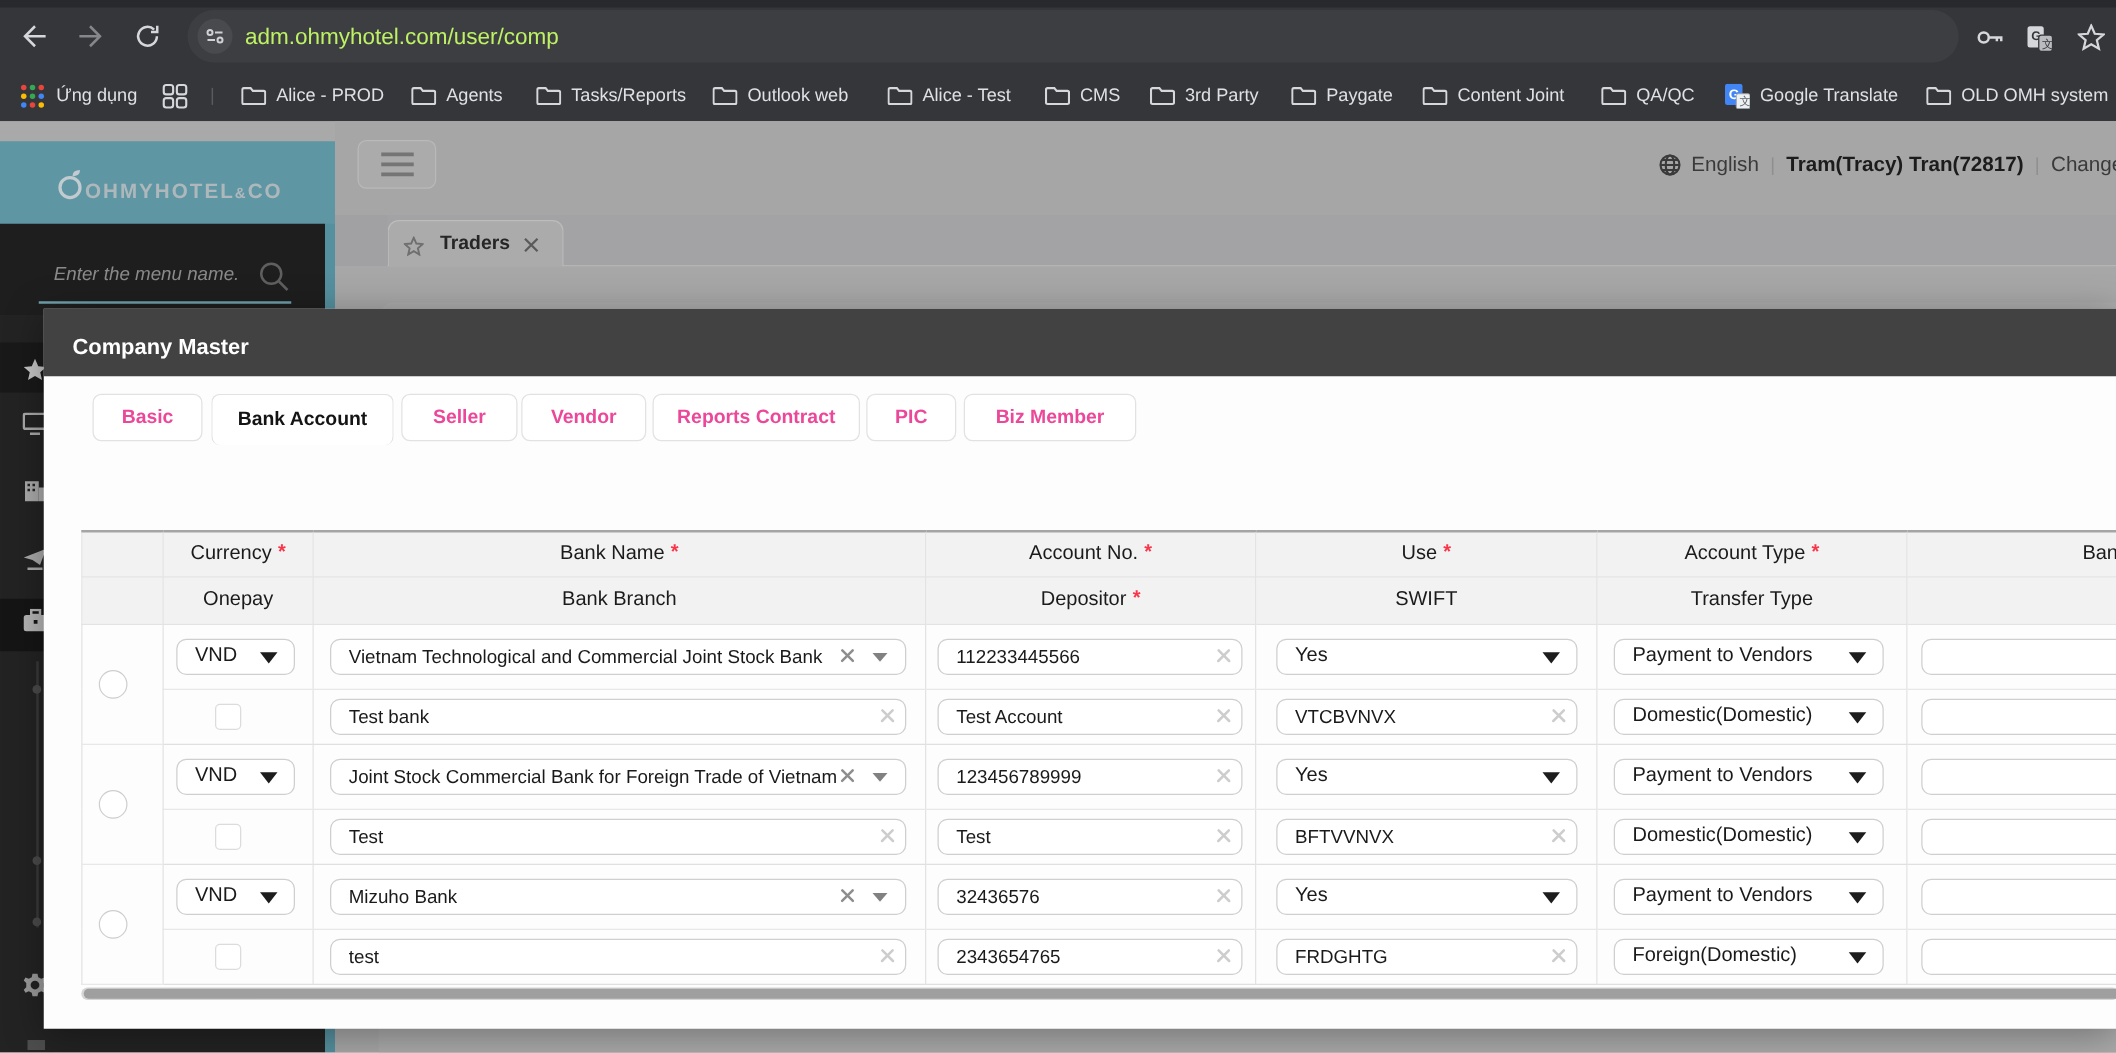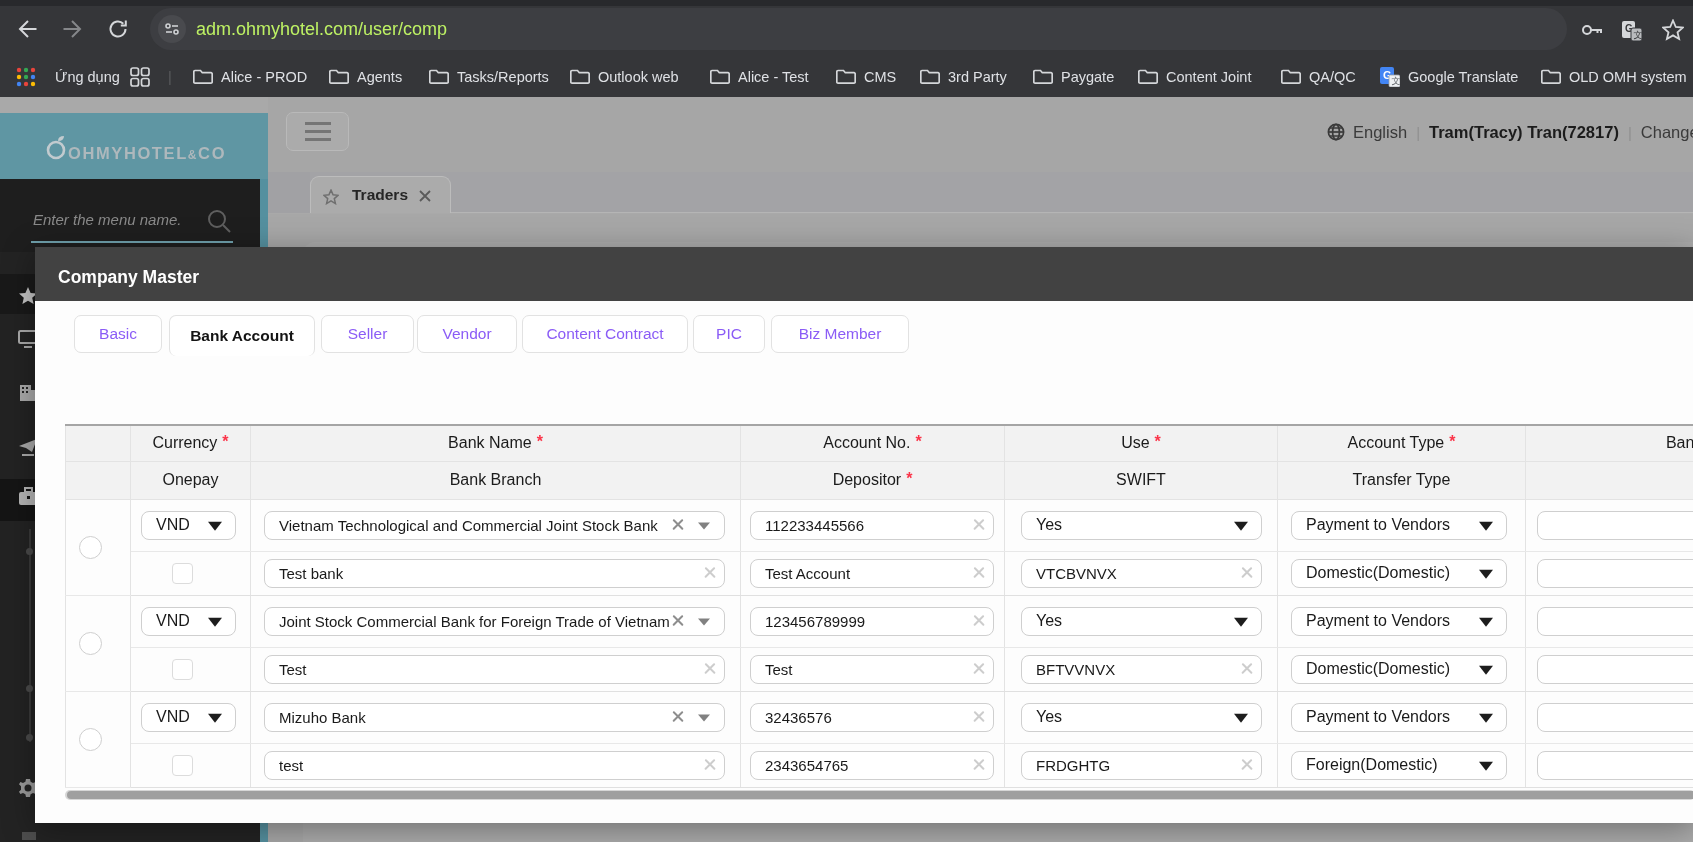--- a/index.html
+++ b/index.html
@@ -22,42 +22,42 @@
   .folder { margin-right:8px; }
 
   
   #page { position:absolute; left:0; top:97px; width:1693px; height:745px; background:#a9a9a9; }
   #sbhead { position:absolute; left:0; top:16px; width:268px; height:66px; background:#5f96a3; }
   #sbdark { position:absolute; left:0; top:66px; width:260px; height:679px; background:#232323; }
   #sbstripe { position:absolute; left:260px; top:66px; width:8px; height:679px; background:#55909f; }
   #sbsearchpanel { position:absolute; left:0; top:66px; width:260px; height:89px; background:#1e1e1e; }
   #logo { position:absolute; left:46px; top:12px; width:200px; height:40px; color:#aeb8bc; }
   #logotxt { position:absolute; left:22px; top:19px; font-size:16.5px; font-weight:bold; letter-spacing:1.6px; }
-  #ph { position:absolute; left:33px; top:114px; font-style:italic; font-size:15px; color:#8a8a8a; }
+  #ph { position:absolute; left:43px; top:114px; font-style:italic; font-size:15px; color:#8a8a8a; }
   #underline { position:absolute; left:31px; top:144px; width:202px; height:2px; background:#6fa0ac; }
   .sbblock { position:absolute; left:0; width:35px; background:#191919; }
   .sbicon { position:absolute; left:18px; color:#b5b5b5; }
 
   
   #mainhd { position:absolute; left:268px; top:0; width:1425px; height:75px; background:#a6a6a6; }
   #burger { position:absolute; left:18px; top:15px; width:63px; height:39px; border:1px solid #b9b9b9; border-radius:7px; background:#ababab; }
   .bbar { position:absolute; left:18px; width:26px; height:3px; background:#757575; }
   #hdright { position:absolute; top:0; height:70px; display:flex; align-items:center; font-size:16.5px; color:#3a3a3a; white-space:nowrap; }
 
   
   #tabband { position:absolute; left:268px; top:75px; width:1425px; height:41px; background:#a3a3a6; border-bottom:1px solid #b5b5b5; }
   #tbleft { position:absolute; left:0; top:0; width:42px; height:41px; background:#a1a1a4; }
   #trtab { position:absolute; left:310px; top:79px; width:141px; height:37px; background:#ababab; border:1px solid #bcbcbc; border-bottom:none; border-radius:9px 9px 0 0; }
   #below { position:absolute; left:268px; top:117px; width:1425px; height:628px; background:#a7a7a7; }
   #panel { position:absolute; left:303px; top:145px; width:1390px; height:600px; background:#ababab; border-radius:12px 0 0 0; }
 
   
   #modal { position:absolute; left:35px; top:247px; width:1660px; height:576px; background:#fdfdfd; box-shadow:0 6px 30px rgba(0,0,0,0.35); }
   #mhead { position:absolute; left:0; top:0; width:100%; height:54px; background:#424242; color:#fff; font-size:17.5px; font-weight:bold; line-height:61px; padding-left:23px; }
-  .mtab { position:absolute; top:68px; height:38px; background:#fff; border:1px solid #e2e2e2; border-radius:7px; text-align:center; font-size:15.5px; color:#8b5cf6; display:flex; align-items:center; justify-content:center; }
+  .mtab { position:absolute; top:68px; height:38px; background:#fff; border:1px solid #e2e2e2; border-radius:7px; text-align:center; font-size:15.5px; color:#ec4899; display:flex; align-items:center; justify-content:center;font-weight:bold; }
   .mtab.act { color:#141414; font-weight:bold; height:41px; border-bottom:none; }
 
   
   #tbl { position:absolute; left:30px; top:177px; width:1820px; border-collapse:collapse; table-layout:fixed; }
   #tbl th, #tbl td { border-right:1px solid #e3e3e3; padding:0; font-size:15px; vertical-align:middle; }
   #tbl th { font-size:16px; }
   #tbl .c0 { border-left:1px solid #e3e3e3; }
   #tbl tr.h1 th { border-top:2px solid #a5a5a5; height:36px; background:#f2f2f2; border-bottom:1px solid #e3e3e3; font-weight:normal; color:#1b1b1b; }
   #tbl tr.h2 th { height:38px; background:#f2f2f2; border-bottom:1px solid #e3e3e3; font-weight:normal; color:#1b1b1b; }
   #tbl tr.s1 td { height:52px; border-bottom:1px solid #e8e8e8; }
@@ -126,21 +126,21 @@
           <circle cx="4" cy="4" r="2.2" fill="#e8453c"></circle>
           <circle cx="11" cy="4" r="2.2" fill="#34a853"></circle>
           <circle cx="18" cy="4" r="2.2" fill="#e8453c"></circle>
           <circle cx="4" cy="11" r="2.2" fill="#fbbc05"></circle>
           <circle cx="11" cy="11" r="2.2" fill="#34a853"></circle>
           <circle cx="18" cy="11" r="2.2" fill="#4285f4"></circle>
           <circle cx="4" cy="18" r="2.2" fill="#4285f4"></circle>
           <circle cx="11" cy="18" r="2.2" fill="#e8453c"></circle>
           <circle cx="18" cy="18" r="2.2" fill="#fbbc05"></circle>
         </svg>
-        <span style="margin-left:18px">Ứng dụng</span>
+        <span style="margin-left:8px">Ứng dụng</span>
       </div>
       <div class="bk" style="left:129px">
         <svg width="22" height="22" viewBox="0 0 22 22">
           <rect x="2" y="2" width="7.5" height="7.5" rx="2" stroke="#d5d7da" stroke-width="1.7" fill="none"></rect>
           <rect x="12.5" y="2" width="7.5" height="7.5" rx="2" stroke="#d5d7da" stroke-width="1.7" fill="none"></rect>
           <rect x="2" y="12.5" width="7.5" height="7.5" rx="2" stroke="#d5d7da" stroke-width="1.7" fill="none"></rect>
           <rect x="12.5" y="12.5" width="7.5" height="7.5" rx="2" stroke="#d5d7da" stroke-width="1.7" fill="none"></rect>
         </svg>
       </div>
       <div class="bk" style="left:168px; color:#5a5b5e;">|</div>
@@ -315,21 +315,21 @@
   <div id="below"></div>
   <div id="panel"></div>
 </div>
 
 <div id="modal">
   <div id="mhead">Company Master</div>
   <div class="mtab" style="left:39px; width:88px;">Basic</div>
   <div class="mtab act" style="left:134px; width:146px;">Bank Account</div>
   <div class="mtab" style="left:286px; width:93px;">Seller</div>
   <div class="mtab" style="left:382px; width:100px;">Vendor</div>
-  <div class="mtab" style="left:487px; width:166px;">Content Contract</div>
+  <div class="mtab" style="left:487px; width:166px;">Reports Contract</div>
   <div class="mtab" style="left:658px; width:72px;">PIC</div>
   <div class="mtab" style="left:736px; width:138px;">Biz Member</div>
 
   <table id="tbl">
     <colgroup>
       <col style="width:65px">
         <col style="width:120px">
         <col style="width:490px">
         <col style="width:264px">
         <col style="width:273px">

